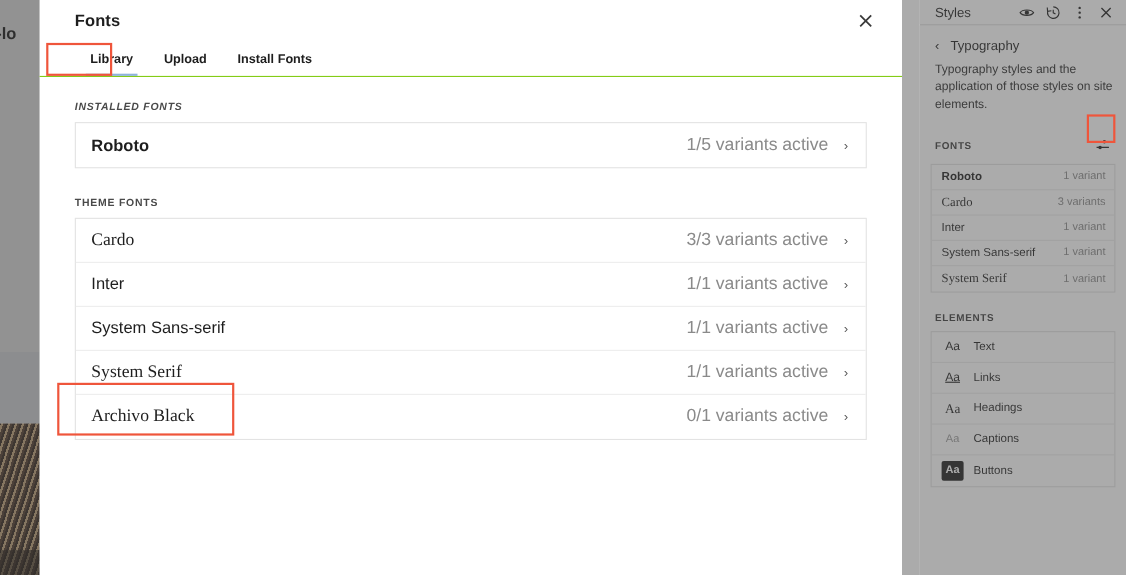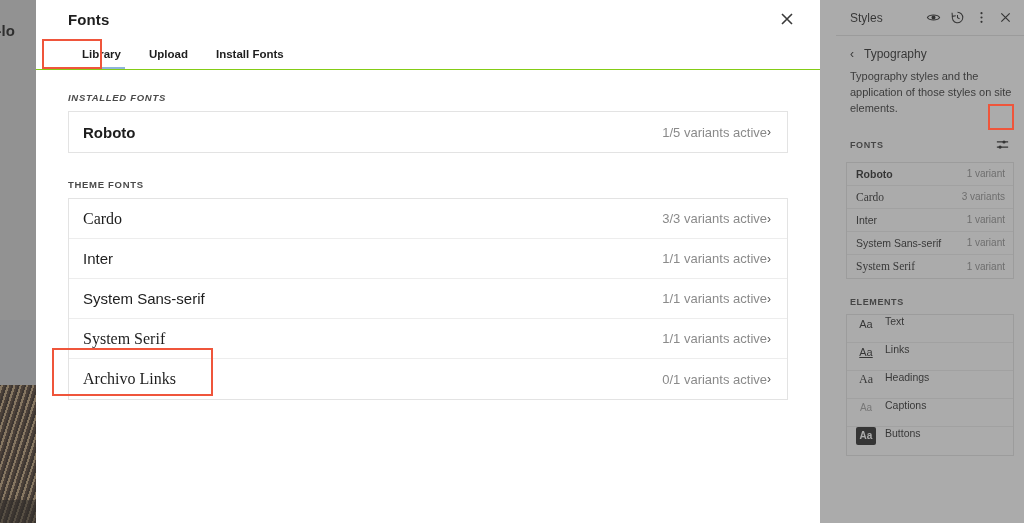--- a/index.html
+++ b/index.html
@@ -135,22 +135,22 @@
     padding: 0 16px 0 14px;
     border-bottom: 1px solid #ededed;
     cursor: pointer;
     position: relative;
   }
   .font-row:last-child { border-bottom: none; }
   .font-name { font-size: 15px; color: #1e1e1e; flex: 1 1 auto; }
   .font-name.installed { font-weight: 700; font-size: 15px; }
   .font-name.serif { font-family: "Liberation Serif", serif; font-size: 16px; }
   .variants {
-    font-size: 13px; color: #8a8a8a;
-    white-space: nowrap;
+    font-size: 16px; color: #8a8a8a;
+    margin-right: 14px; white-space: nowrap;
   }
   .chev { color: #555; font-size: 12px; line-height: 1; }
 
   
   .hl-archivo {
     position: absolute;
     left: 52px; top: 348px;
     width: 161px; height: 48px;
     border: 2px solid #ef553b;
     pointer-events: none;
@@ -162,21 +162,21 @@
     position: absolute; right: 0; top: 0;
     width: 188px; height: 523px;
     background: #fff;
   }
   .sb-dim {
     position: absolute; left: 0; top: 0; width: 188px; height: 523px;
     background: rgba(80,80,80,.48);
     pointer-events: none; z-index: 20;
   }
   .sb-header {
-    height: 36px;
+    height: 23px;
     display: flex; align-items: center;
     padding: 0 8px 0 14px;
     border-bottom: 1px solid #e0e0e0;
   }
   .sb-title { font-size: 12px; color: #1e1e1e; flex: 1 1 auto; }
   .sb-icons { display: flex; align-items: center; gap: 2px; }
   .sb-icon {
     width: 22px; height: 22px;
     display: flex; align-items: center; justify-content: center;
     cursor: pointer;
@@ -227,21 +227,21 @@
     cursor: pointer;
   }
   .sb-row:last-child { border-bottom: none; }
   .sb-row .nm { flex: 1 1 auto; font-size: 10.5px; color: #1e1e1e; }
   .sb-row .nm.bold { font-weight: 700; }
   .sb-row .nm.serif { font-family: "Liberation Serif", serif; font-size: 11.5px; }
   .sb-row .vr { font-size: 10px; color: #8a8a8a; }
 
   .el-row {
     height: 28px;
-    display: flex; align-items: flex-start;
+    display: flex; align-items: center;
     padding: 0 9px;
     border-bottom: 1px solid #ececec;
     cursor: pointer; gap: 9px;
   }
   .el-row:last-child { border-bottom: none; }
   .el-chip {
     width: 20px; height: 18px;
     display: flex; align-items: center; justify-content: center;
     font-size: 11px; color: #1e1e1e;
     flex: 0 0 auto;
@@ -323,21 +323,21 @@
           <span class="font-name">System Sans-serif</span>
           <span class="variants">1/1 variants active</span>
           <span class="chev">›</span>
         </div>
         <div class="font-row">
           <span class="font-name serif">System Serif</span>
           <span class="variants">1/1 variants active</span>
           <span class="chev">›</span>
         </div>
         <div class="font-row">
-          <span class="font-name serif">Archivo Links</span>
+          <span class="font-name serif">Archivo Black</span>
           <span class="variants">0/1 variants active</span>
           <span class="chev">›</span>
         </div>
       </div>
 
     </div>
   </div>
 
   <div class="hl-library"></div>
   <div class="hl-archivo"></div>

